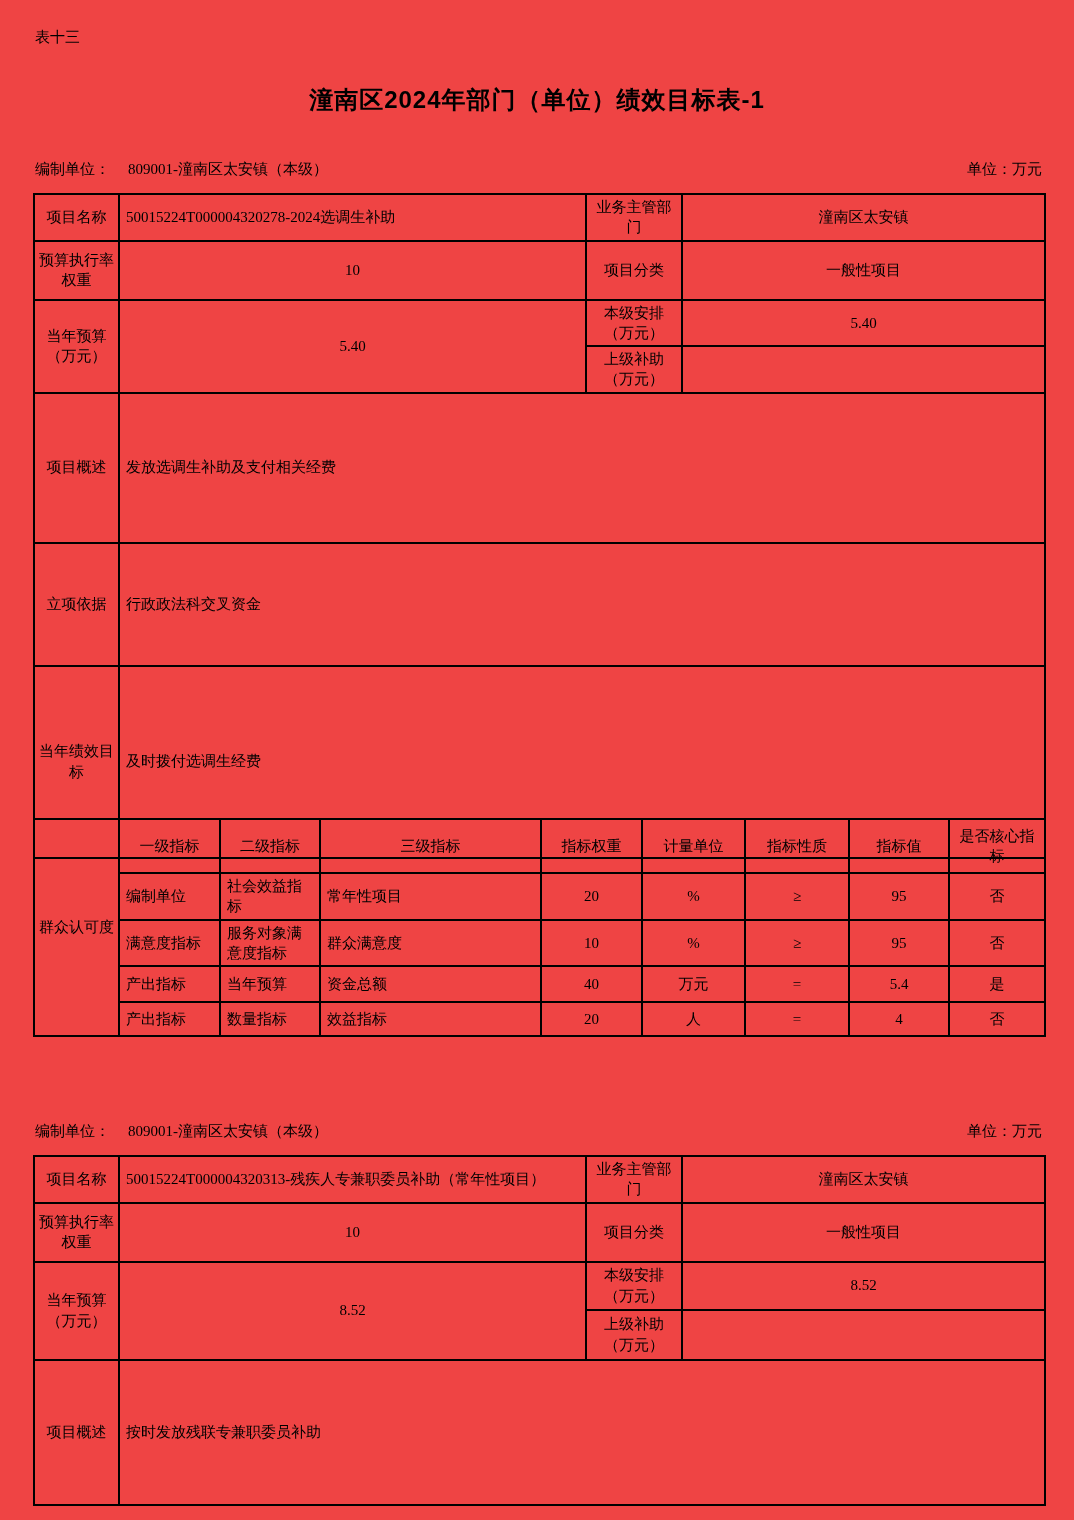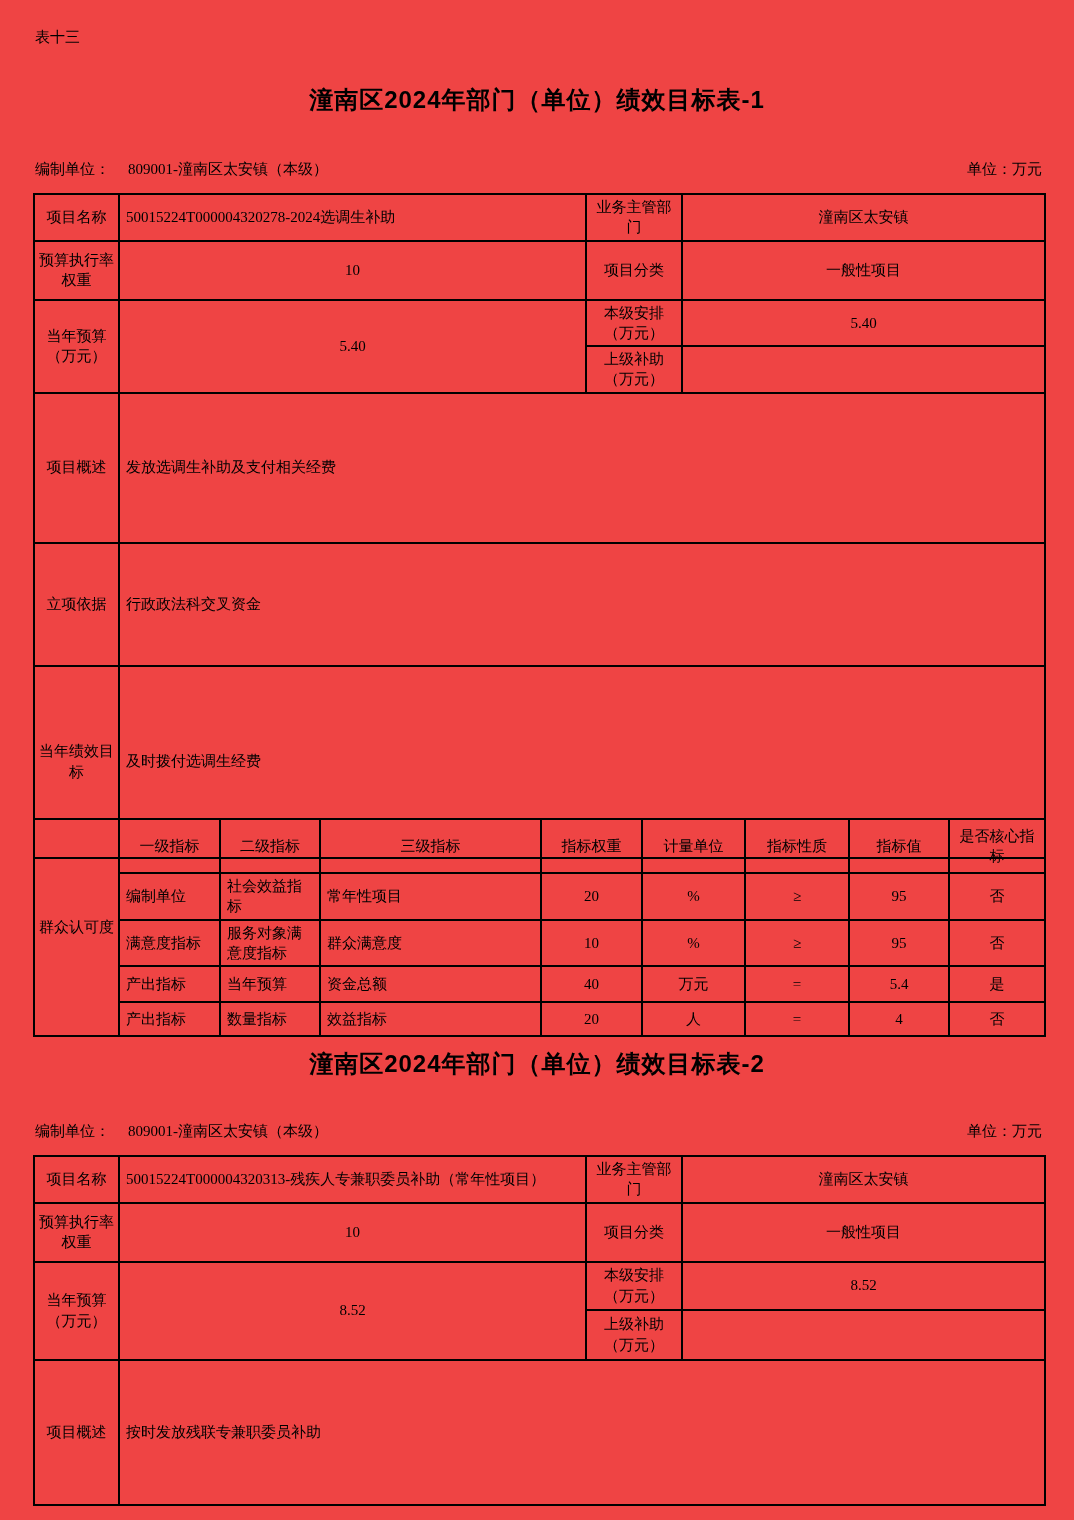--- a/index.html
+++ b/index.html
@@ -170,21 +170,20 @@
       <td class="left">效益指标</td>
       <td>20</td>
       <td>人</td>
       <td>=</td>
       <td>4</td>
       <td>否</td>
     </tr>
   </tbody>
     </table>
 
-  <div class="doc-title doc-title2">潼南区2024年部门（单位）绩效目标表-2</div>
 
   <div class="meta-row meta2">
     <div class="meta-left">
       <span class="lbl">编制单位：</span><span>809001-潼南区太安镇（本级）</span>
     </div>
     <div>单位：万元</div>
   </div>
 
   <table class="t2">
     <colgroup>

